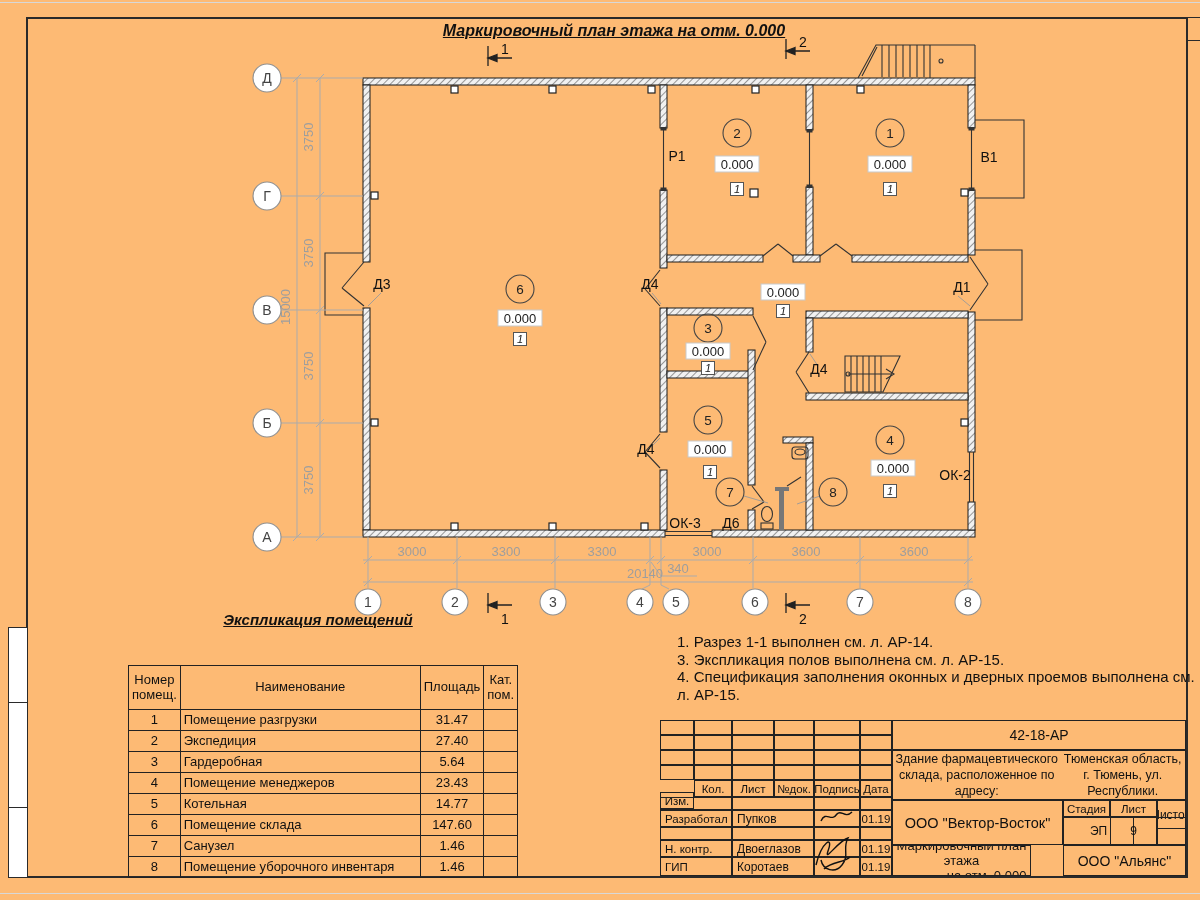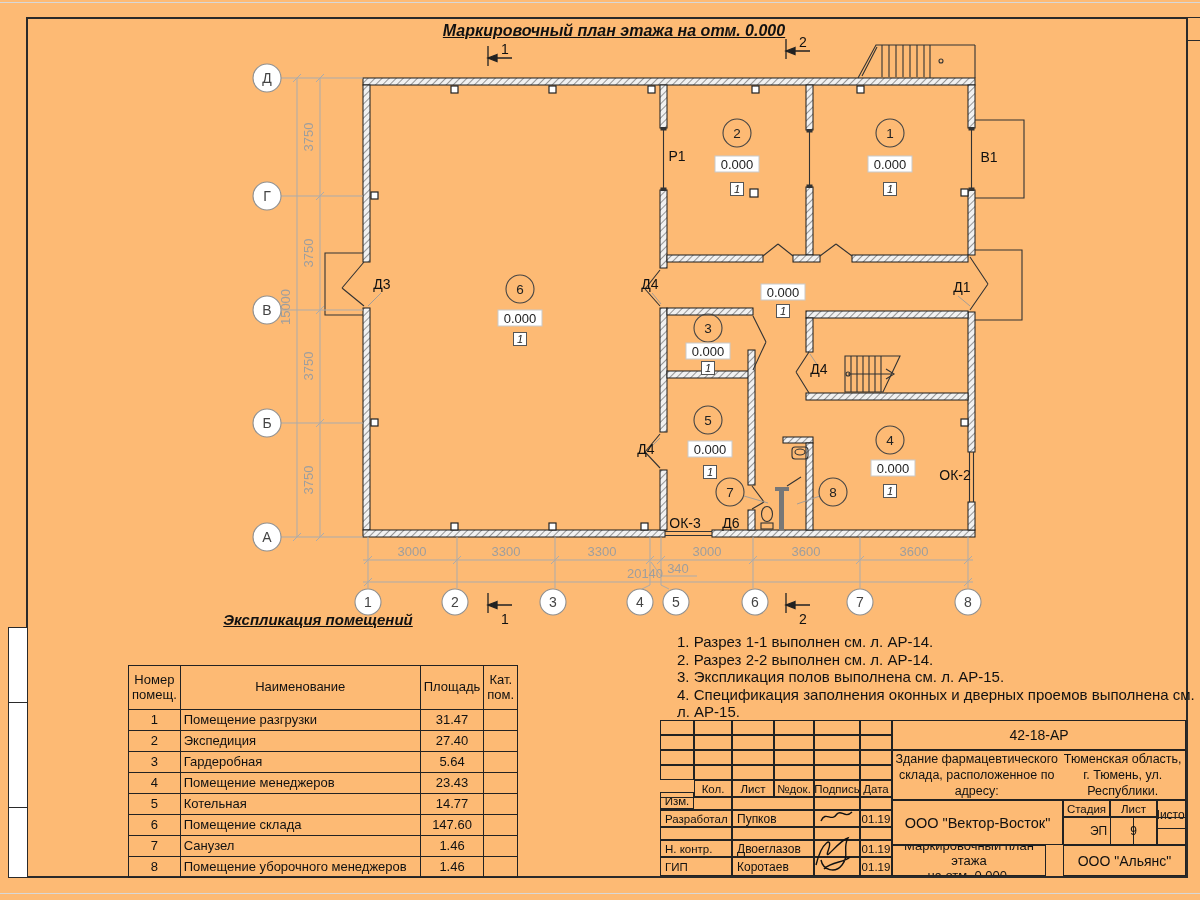--- a/index.html
+++ b/index.html
@@ -355,31 +355,30 @@
             <td class="c"></td>
           </tr>
         <tr>
             <td class="c">7</td>
             <td class="l">Санузел</td>
             <td class="c">1.46</td>
             <td class="c"></td>
           </tr>
         <tr>
             <td class="c">8</td>
-            <td class="l">Помещение уборочного менеджеров</td>
+            <td class="l">Помещение уборочного инвентаря</td>
             <td class="c">1.46</td>
             <td class="c"></td>
           </tr>
       </tbody>
     </table>
   </div>
 
   <div class="notes">
     <div>1. Разрез 1-1 выполнен см. л. АР-14.</div>
-    <div>2. Разрез 2-2 выполнен см. л. АР-14.</div>
     <div>3. Экспликация полов выполнена см. л. АР-15.</div>
     <div>4. Спецификация заполнения оконных и дверных проемов выполнена см. л. АР-15.</div>
   </div>
 
   <div class="tb">
 
     <div class="cell" style="left:0;top:0;width:34px;height:15px;"></div>
       <div class="cell" style="left:34px;top:0;width:38px;height:15px;"></div>
       <div class="cell" style="left:72px;top:0;width:42px;height:15px;"></div>
       <div class="cell" style="left:114px;top:0;width:40px;height:15px;"></div>
@@ -437,21 +436,21 @@
       <div>Здание фармацевтического склада, расположенное по адресу:</div>
       <div>Тюменская область, г. Тюмень, ул. Республики.</div>
     </div>
     <div class="cell" style="left:232px;top:80px;width:171px;height:45px;font-size:14.5px;">ООО "Вектор-Восток"</div>
     <div class="cell small" style="left:403px;top:80px;width:47px;height:17px;">Стадия</div>
     <div class="cell small" style="left:450px;top:80px;width:47px;height:17px;">Лист</div>
     <div class="cell small" style="left:497px;top:80px;width:29px;height:29px;font-size:12px;">Листов</div>
     <div class="cell" style="left:403px;top:97px;width:71px;height:28px;">ЭП</div>
     <div class="cell" style="left:450px;top:97px;width:47px;height:28px;">9</div>
     <div class="cell" style="left:497px;top:97px;width:29px;height:28px;"></div>
-    <div class="cell" style="left:232px;top:125px;width:154px;height:31px;flex-direction:column;font-size:13px;line-height:15px;">
+    <div class="cell" style="left:232px;top:125px;width:139px;height:31px;flex-direction:column;font-size:13px;line-height:15px;align-items:flex-end;">
       <div>Маркировочный план этажа</div>
       <div>на отм. 0.000.</div>
     </div>
     <div class="cell" style="left:403px;top:125px;width:123px;height:31px;font-size:14px;">ООО "Альянс"</div>
 
     <svg class="sig" style="left:158px;top:88px;" width="40" height="18">
       <path d="M3,13 C8,2 13,15 19,6 C23,1 27,11 34,4" fill="none" stroke="#111" stroke-width="1.4"></path>
     </svg>
     <svg class="sig" style="left:150px;top:113px;" width="50" height="44">
       <path d="M6,32 C12,8 24,2 18,18 C14,30 28,8 38,5 C32,16 40,22 32,32 C25,41 13,37 11,27 M14,36 C22,28 34,30 40,24" fill="none" stroke="#111" stroke-width="1.4"></path>

